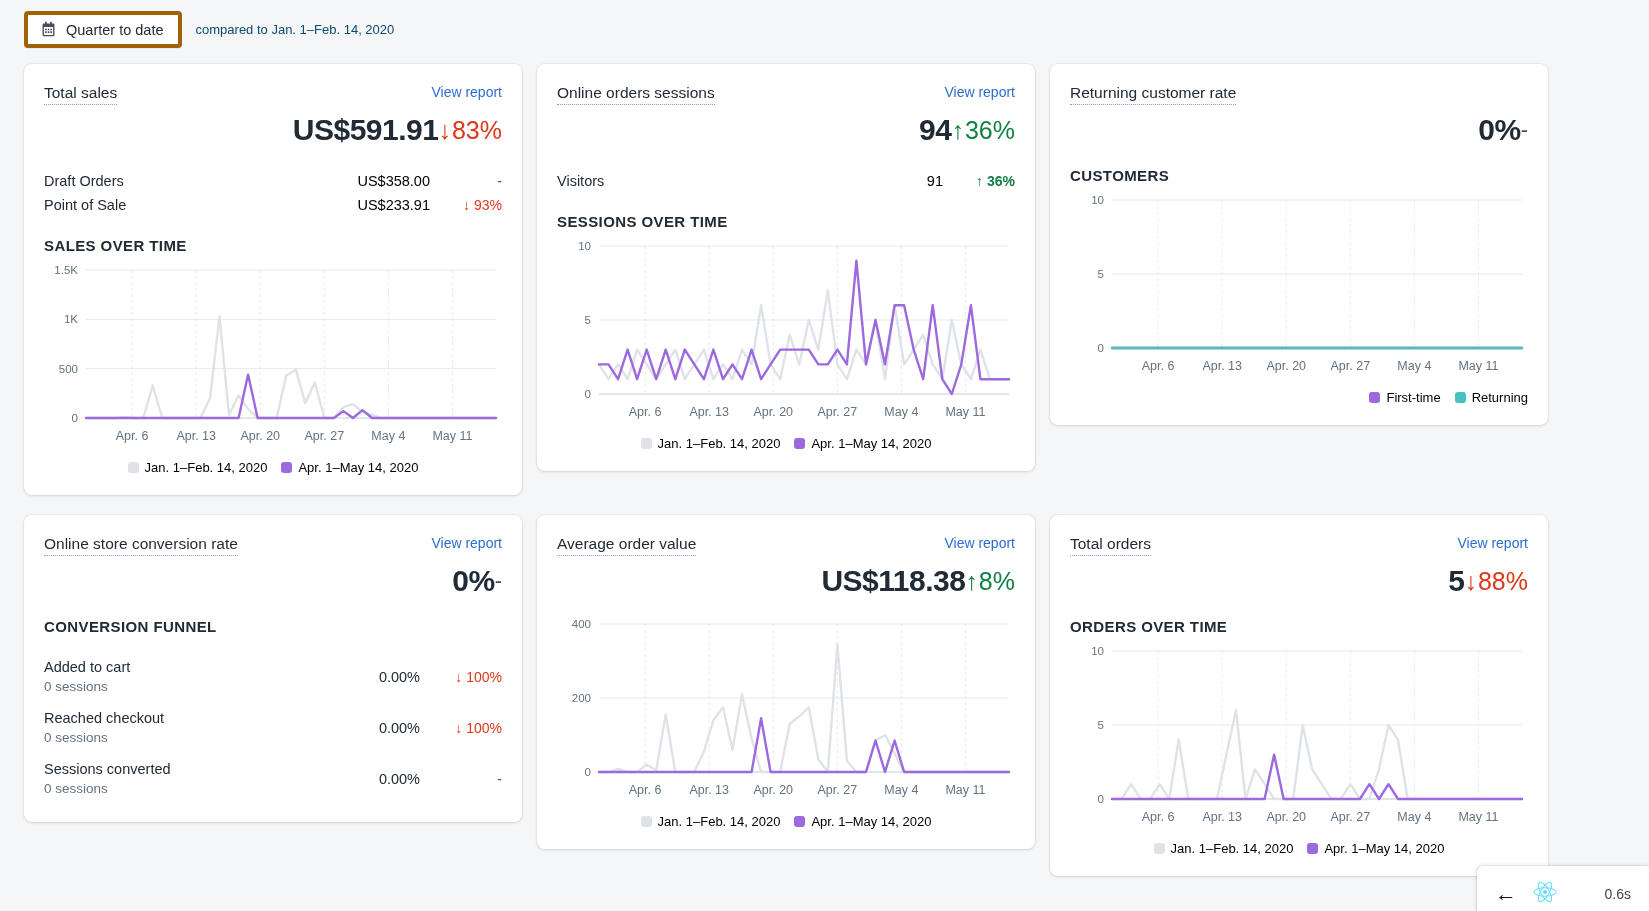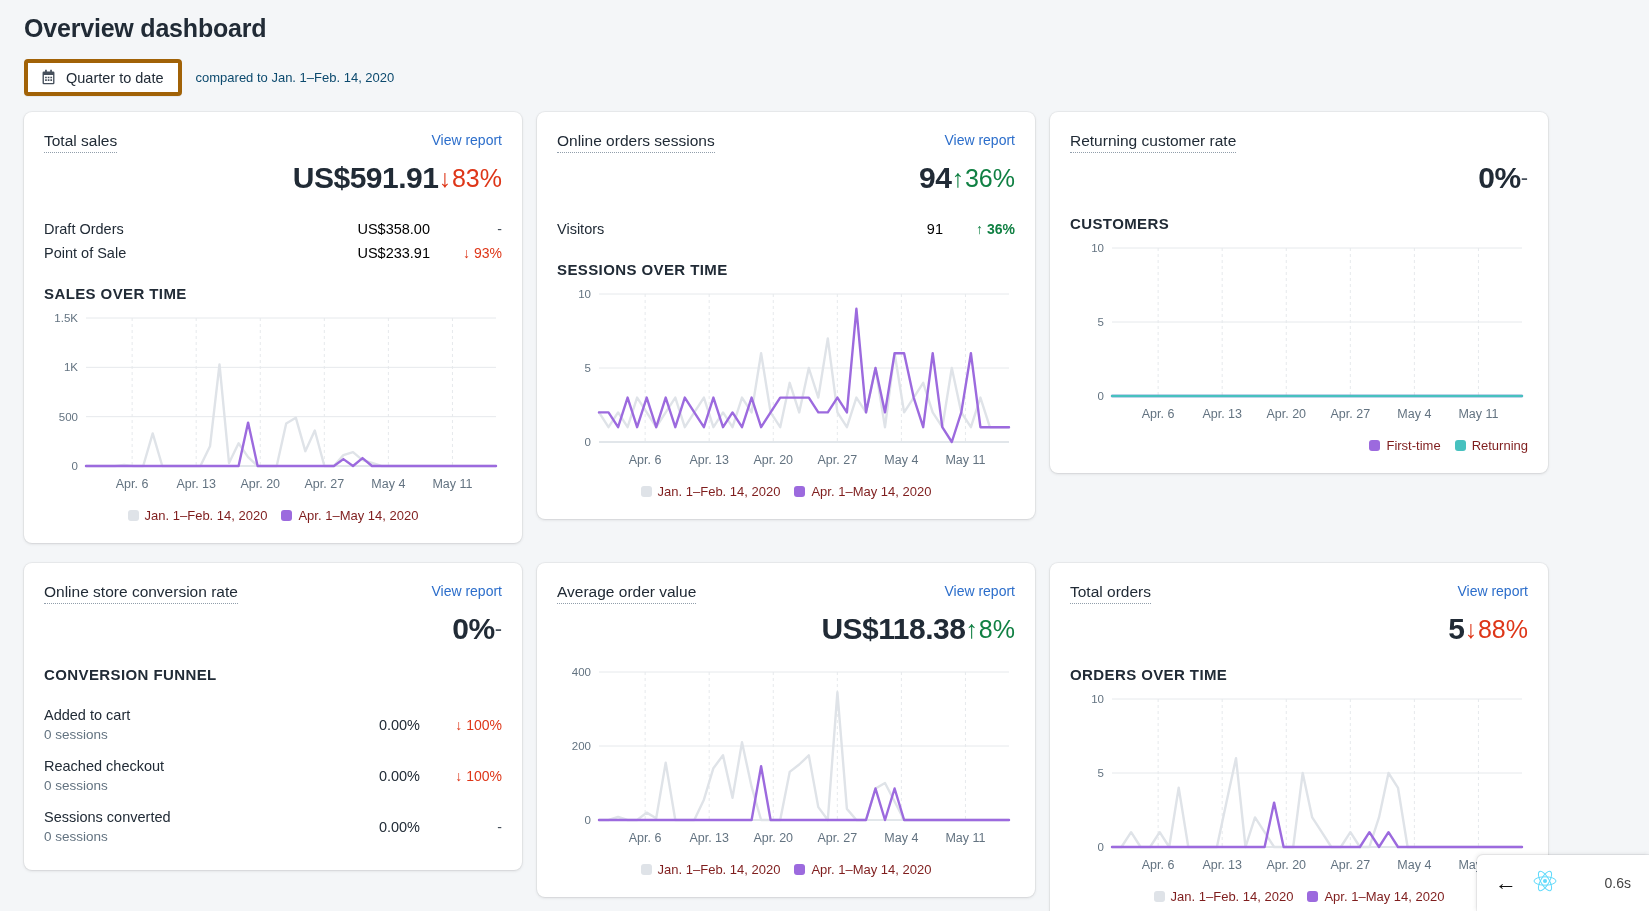--- a/index.html
+++ b/index.html
@@ -78,39 +78,38 @@
 
   .section-label {
     font-size: 15px; font-weight: bold; letter-spacing: 0.4px;
     color: #212b36; margin-top: 20px; text-transform: uppercase;
   }
 
   .chartwrap { margin-top: 8px; }
   .chart-svg { display: block; width: 100%; }
 
   .legend { display: flex; justify-content: center; gap: 14px; margin-top: 8px; }
-  .legend-item { display: inline-flex; align-items: center; gap: 6px; font-size: 13px; color: #7f1d1d; cursor: pointer; }
+  .legend-item { display: inline-flex; align-items: center; gap: 6px; font-size: 13px; color: #000000; cursor: pointer; }
   .swatch { width: 11px; height: 11px; border-radius: 3px; display: block; }
 
   .devtools {
     position: absolute; right: 0px; bottom: 0px;
     width: 172px; height: 56px; background: #fff;
     border-top-left-radius: 6px;
     box-shadow: 0 0 0 1px rgba(63,63,68,0.07), -1px -1px 4px rgba(63,63,68,0.12);
     display: flex; align-items: center; gap: 16px; padding: 0 18px;
   }
   .dt-arrow { font-size: 22px; color: #111; line-height: 1; cursor: pointer; }
   .dt-time { font-size: 14px; color: #444; margin-left: auto; }
 </style>
 </head>
 <body>
 
 <div class="page">
 
-  <h1 class="page-title">Overview dashboard</h1>
 
   <div class="daterow">
     <div class="date-btn">
       <span class="cal-icon">
         <svg viewBox="0 0 20 20" width="17" height="17" fill="#5c6ac4" style="display:block">
           <path fill="#454f5b" d="M6 1h2v2h4V1h2v2h1.5A1.5 1.5 0 0 1 17 4.5v12A1.5 1.5 0 0 1 15.5 18h-11A1.5 1.5 0 0 1 3 16.5v-12A1.5 1.5 0 0 1 4.5 3H6V1zm9.4 6H4.6v9.4h10.8V7zM6 9h2v2H6V9zm3.1 0h2v2h-2V9zm3.1 0h2v2h-2V9zM6 12.2h2v2H6v-2zm3.1 0h2v2h-2v-2zm3.1 0h2v2h-2v-2z"></path>
         </svg>
       </span>
       <span>Quarter to date</span>
     </div>

